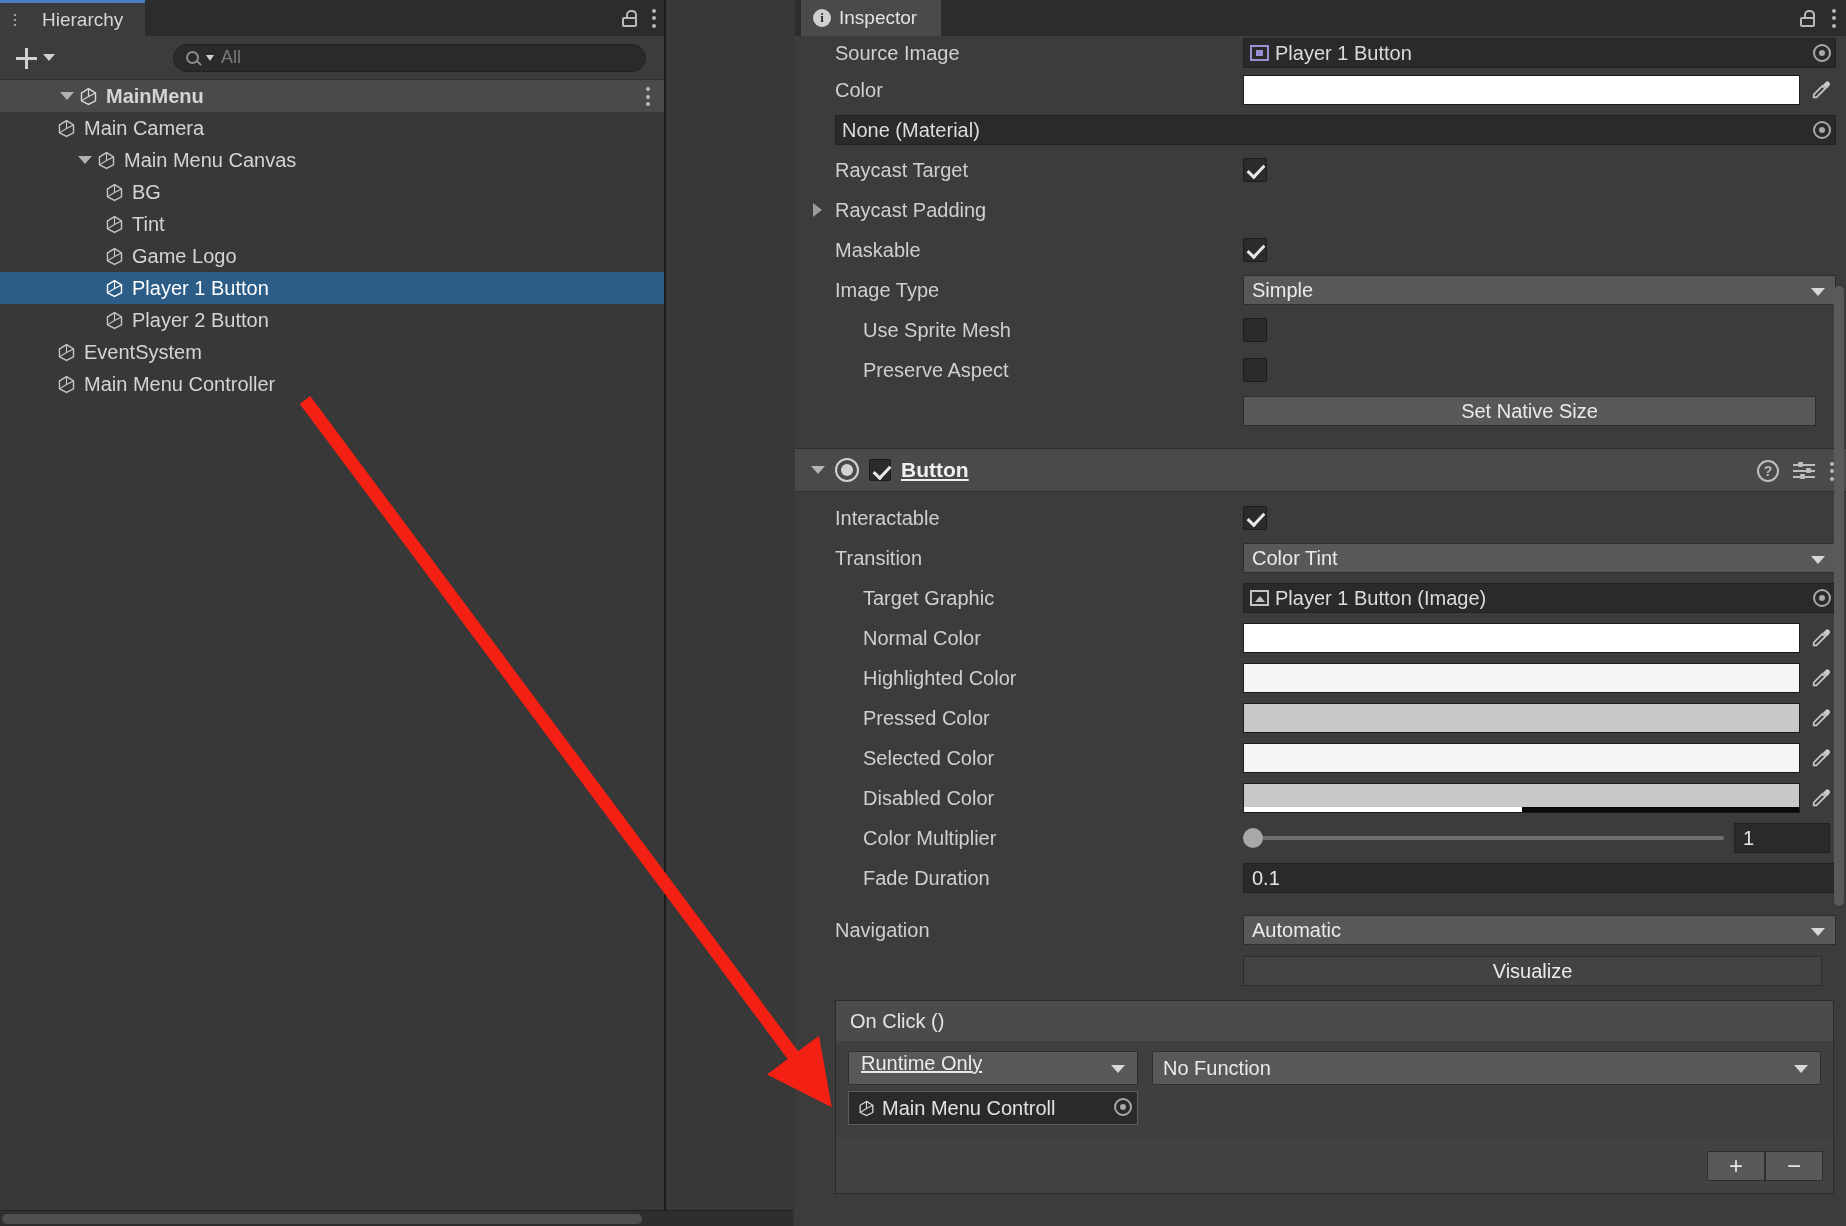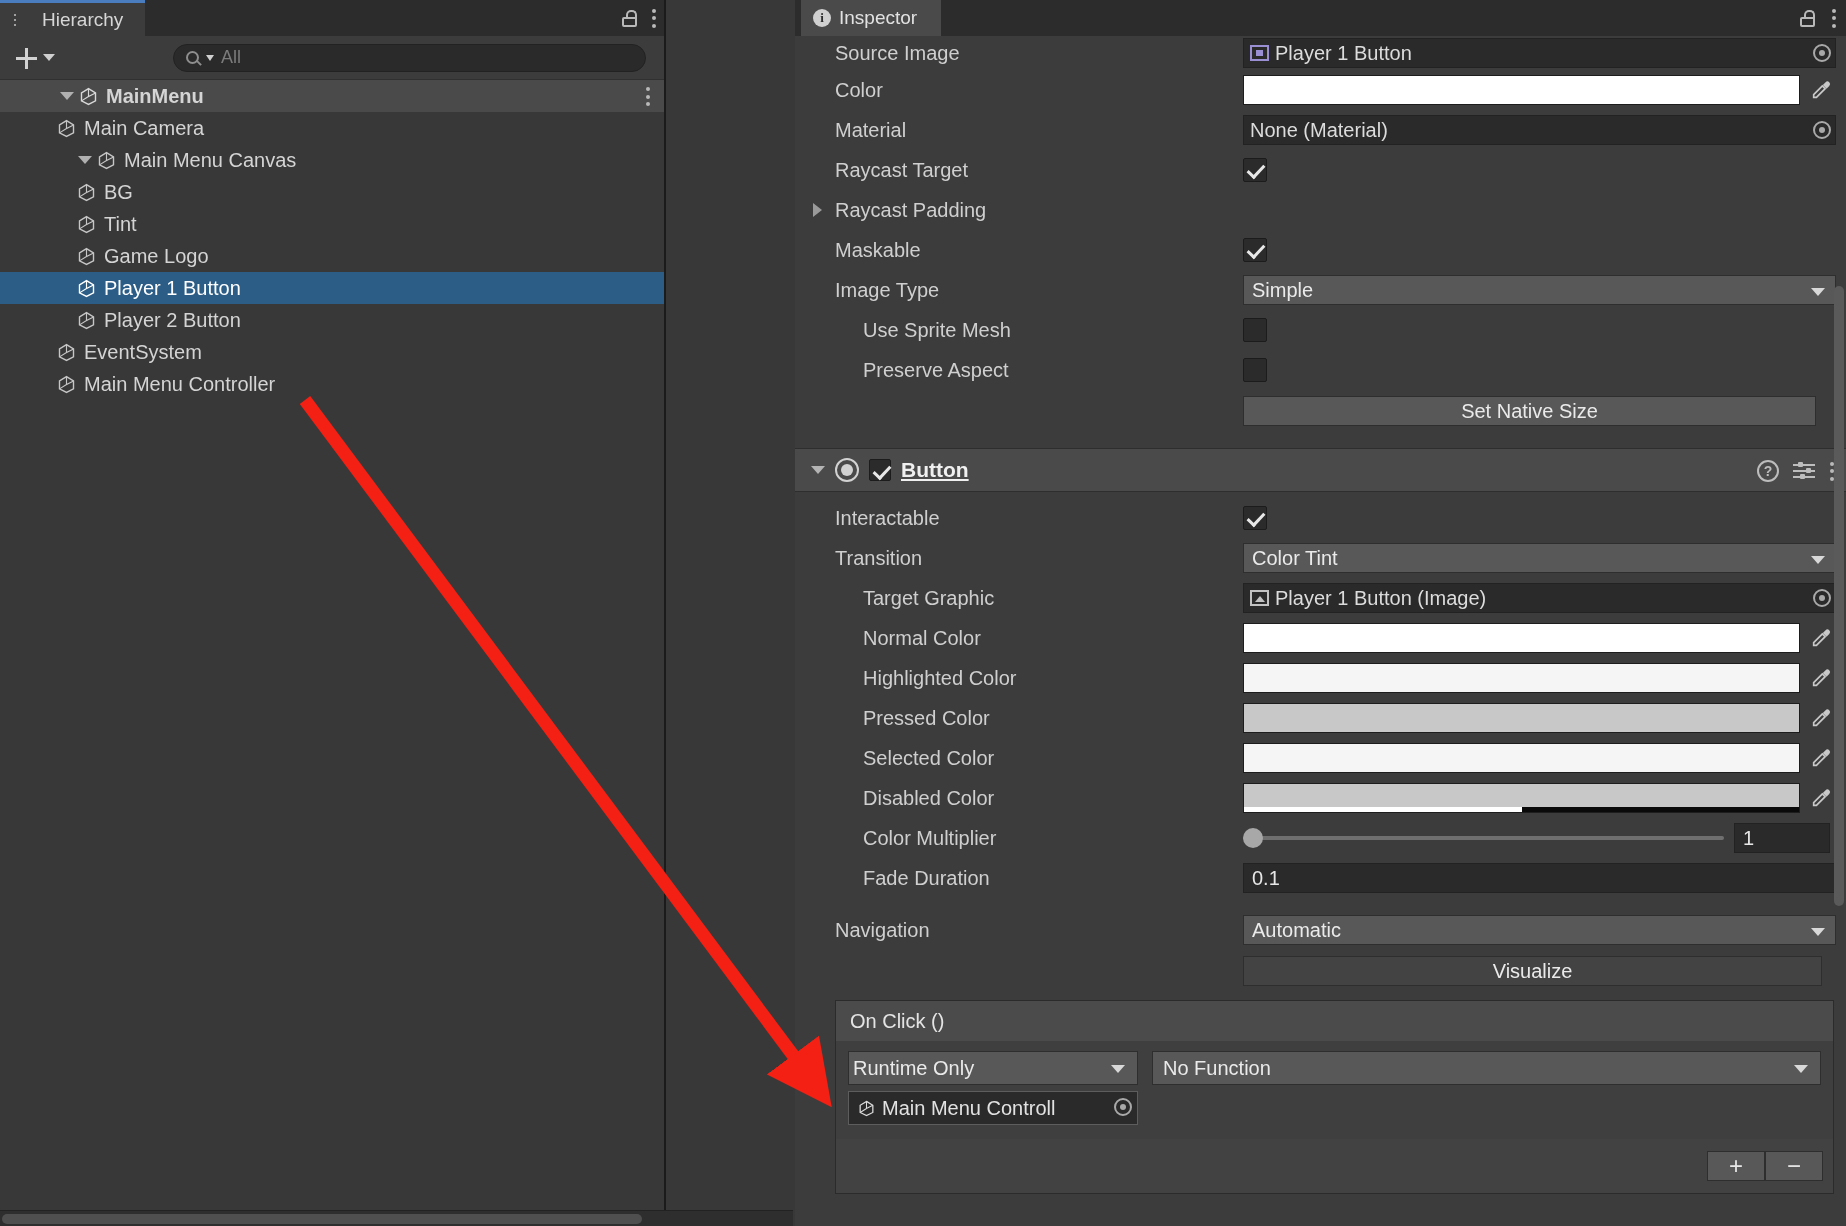--- a/index.html
+++ b/index.html
@@ -52,21 +52,21 @@
   .searchph { color:#7b7b7b; font-size:18px; }
 
   .tree { position:absolute; top:80px; left:0; right:0; bottom:0; background:#383838; }
   .treerow { height:32px; display:flex; align-items:center; font-size:20px; color:#d4d4d4; position:relative;}
   .treerow.root { background:#4a4a4a; }
   .treerow.sel { background:#2c5d87; color:#fff; }
   .twisty { width:0;height:0;border-left:7px solid transparent;border-right:7px solid transparent;border-top:8px solid #b0b0b0; margin-right:4px;}
   .cubeic { width:21px;height:21px;margin-right:7px;flex:none;}
   .prefabic { width:21px;height:21px;margin-right:7px;flex:none;}
   .rowkebab { position:absolute; right:14px; top:7px; }
-  .indent0{ padding-left:60px;} .indent1{padding-left:56px;} .indent2{padding-left:76px;}
+  .indent0{ padding-left:60px;} .indent1{padding-left:56px;} .indent2{padding-left:104px;}
   .indent1b{padding-left:78px;}
   .hscroll { position:absolute; left:0; bottom:0; width:793px; height:16px; background:#2e2e2e; border-top:1px solid #222;}
   .hscroll .thumb{ position:absolute;left:2px;top:3px;width:640px;height:10px;background:#4f4f4f;border-radius:5px;}
 
   
   #inspector { position:absolute; left:795px; top:0; width:1051px; height:1226px; background:#3c3c3c; }
   .insp-tabstrip { position:relative; height:36px; background:#2c2c2c; }
   .insp-tab {
     position:absolute; left:6px; top:0; height:36px; padding:0 24px 0 12px;
     background:#4a4a4a; display:flex; align-items:center; gap:8px; color:#e2e2e2; font-size:19px;
@@ -132,21 +132,21 @@
 
   .slider-row { flex:1; display:flex; align-items:center; gap:10px; padding-right:6px;}
   .slider-track { flex:1; height:4px; background:#6f6f6f; border-radius:2px; position:relative; }
   .slider-knob { position:absolute; left:0; top:-8px; width:20px;height:20px;border-radius:50%;background:#a8a8a8;}
   .slider-val { width:96px; height:30px; background:#2a2a2a; border:1px solid #222; display:flex; align-items:center; padding:0 8px; font-size:20px;color:#e6e6e6;flex:none;}
 
   .onclick-box { margin:14px 12px 0 40px; border:1px solid #2b2b2b; background:#424242; }
   .onclick-title { height:40px; background:#4b4b4b; display:flex; align-items:center; padding-left:14px; font-size:20px; color:#e4e4e4;}
   .onclick-body { padding:10px 12px 14px 12px; background:#3f3f3f; }
   .oc-line1 { display:flex; gap:14px; }
-  .oc-dd { width:290px; height:34px; background:#585858; border:1px solid #2e2e2e; display:flex;align-items:center;padding:0 4px;font-size:20px;color:#eaeaea;position:relative;}
+  .oc-dd { width:290px; height:34px; background:#585858; border:1px solid #2e2e2e; display:flex;padding:0 12px;font-size:20px;color:#eaeaea;position:relative;text-decoration:underline;}
   .oc-dd .dcar{position:absolute;right:12px;top:13px;width:0;height:0;border-left:7px solid transparent;border-right:7px solid transparent;border-top:8px solid #d8d8d8;}
   .oc-fn { flex:1; height:34px; background:#585858; border:1px solid #2e2e2e; display:flex;align-items:center;padding:0 10px;font-size:20px;color:#eaeaea;position:relative;}
   .oc-fn .dcar{position:absolute;right:12px;top:13px;width:0;height:0;border-left:7px solid transparent;border-right:7px solid transparent;border-top:8px solid #d8d8d8;}
   .oc-line2 { margin-top:6px; }
   .oc-obj { width:290px; height:34px; background:#2a2a2a; border:1px solid #5d5d5d; display:flex; align-items:center; gap:6px; padding:0 4px 0 8px; font-size:20px; color:#e2e2e2; position:relative;}
   .oc-obj .picker{position:absolute;right:5px;top:6px;}
   .oc-footer { height:54px; display:flex; align-items:center; justify-content:flex-end; gap:0; padding-right:10px;}
   .pmbtn { width:58px;height:30px; background:#585858; border:1px solid #2e2e2e; display:flex;align-items:center;justify-content:center; font-size:24px; color:#e8e8e8;}
 
   .vscroll { position:absolute; right:0; top:36px; width:16px; bottom:0; background:transparent;}
@@ -336,21 +336,20 @@
             <span class="eyedrop">
               <svg viewBox="0 0 24 24">
                   <path d="M17 3.5a2.8 2.8 0 0 1 4 4l-3 3-4-4 3-3z" fill="#c9c9c9"></path>
                   <path d="M13.5 7.5 4 17v3h3l9.5-9.5z" fill="none" stroke="#c9c9c9" stroke-width="1.8"></path>
                 </svg>
             </span>
           </span>
         </div>
 
         <div class="row">
-          <span class="lbl">Material</span>
           <span class="ctl">
             <span class="objfield">
               <span>None (Material)</span>
               <span class="picker dotcircle"></span>
             </span>
           </span>
         </div>
 
         <div class="row">
           <span class="lbl">Raycast Target</span>

